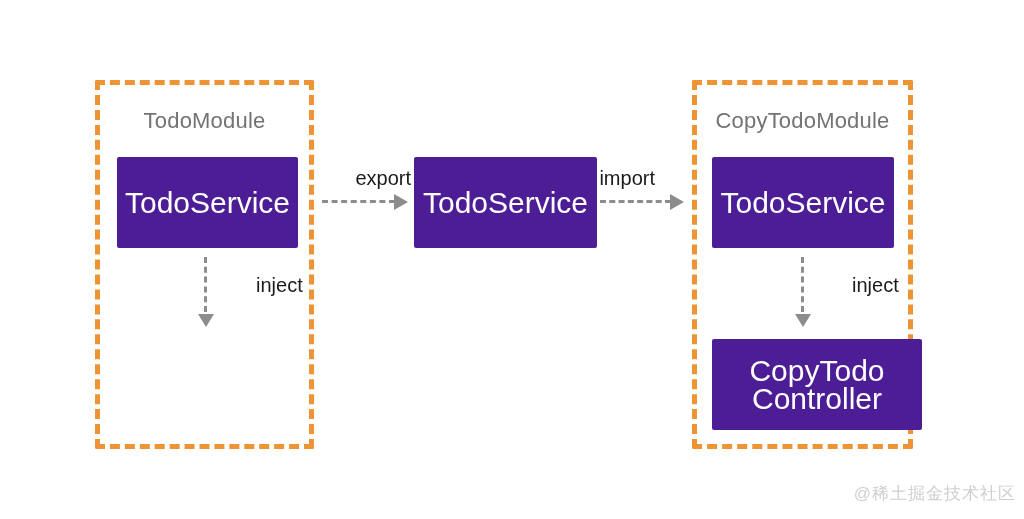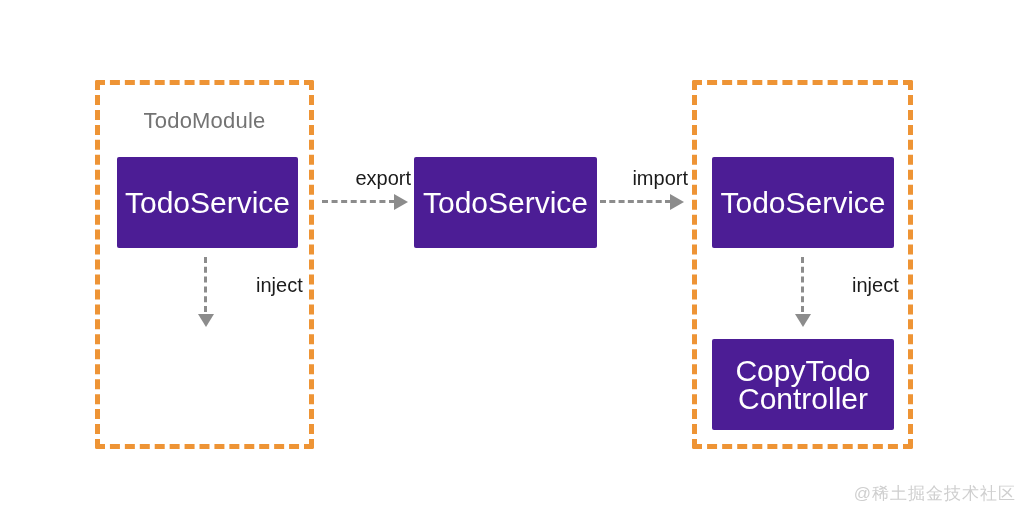--- a/index.html
+++ b/index.html
@@ -42,21 +42,21 @@
     display: flex;
     align-items: center;
     justify-content: center;
     text-align: center;
     line-height: 28px;
     white-space: pre-line;
   }
   .node-top     { left: 17px; top: 72px;  width: 181px; height: 91px; }
   .node-bottom  { left: 17px; top: 254px; width: 181px; height: 91px; }
   .module-right .node-top    { left: 15px; width: 182px; }
-  .module-right .node-bottom { left: 15px; width: 182px; }
+  .module-right .node-bottom { left: 15px; width: 210px; }
   .node-center {
     left: 414px; top: 157px; width: 183px; height: 91px;
   }
   
   .v-arrow-line {
     position: absolute;
     left: 104px; top: 172px;
     height: 55px; width: 0;
     border-left: 3px dashed #8C8C8C;
   }
@@ -95,21 +95,21 @@
   .import-head { left: 670px; }
   .edge-label {
     position: absolute;
     top: 167px;
     width: 90px;
     text-align: right;
     color: #1B1B1B;
     font-size: 20px;
   }
   .export-label { left: 321px; }
-  .import-label { left: 598px; }
+  .import-label { left: 565px; }
   
   .watermark {
     position: absolute;
     right: 8px; top: 482px;
     color: #CFCFCF;
     font-size: 17px;
     letter-spacing: 1px;
   }
 </style>
 </head>
@@ -129,20 +129,21 @@
   <div class="h-arrow-line export-line"></div>
   <div class="h-arrow-head export-head"></div>
 
   <div class="node node-center">TodoService</div>
 
   <div class="edge-label import-label">import</div>
   <div class="h-arrow-line import-line"></div>
   <div class="h-arrow-head import-head"></div>
 
   <div class="module module-right">
+    <div class="module-title">CopyTodoModule</div>
     <div class="node node-top">TodoService</div>
     <div class="v-arrow-line"></div>
     <div class="v-arrow-head"></div>
     <div class="inject-label">inject</div>
     <div class="node node-bottom">CopyTodo
 Controller</div>
   </div>
 
   <div class="watermark">@稀土掘金技术社区</div>
 

